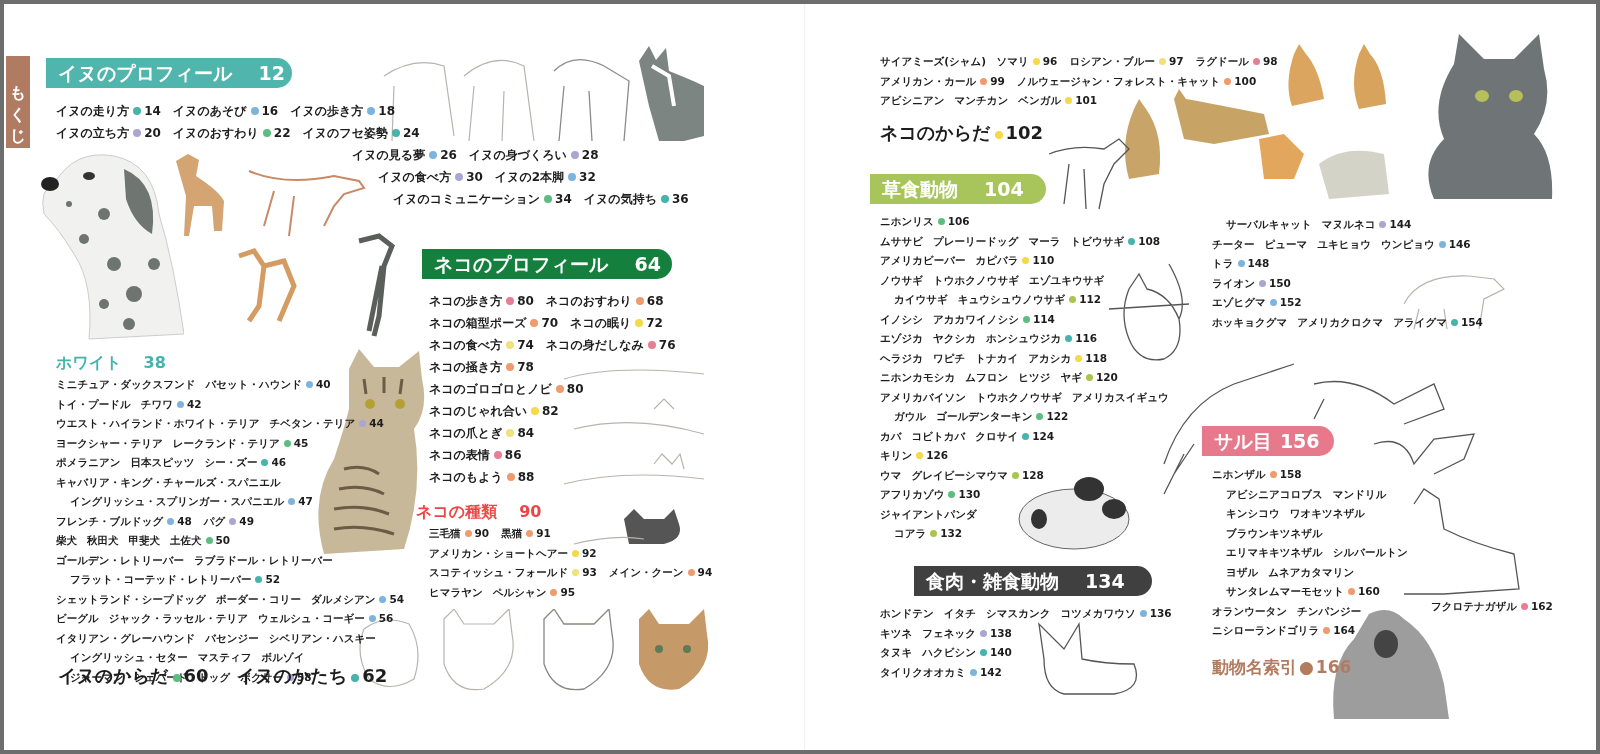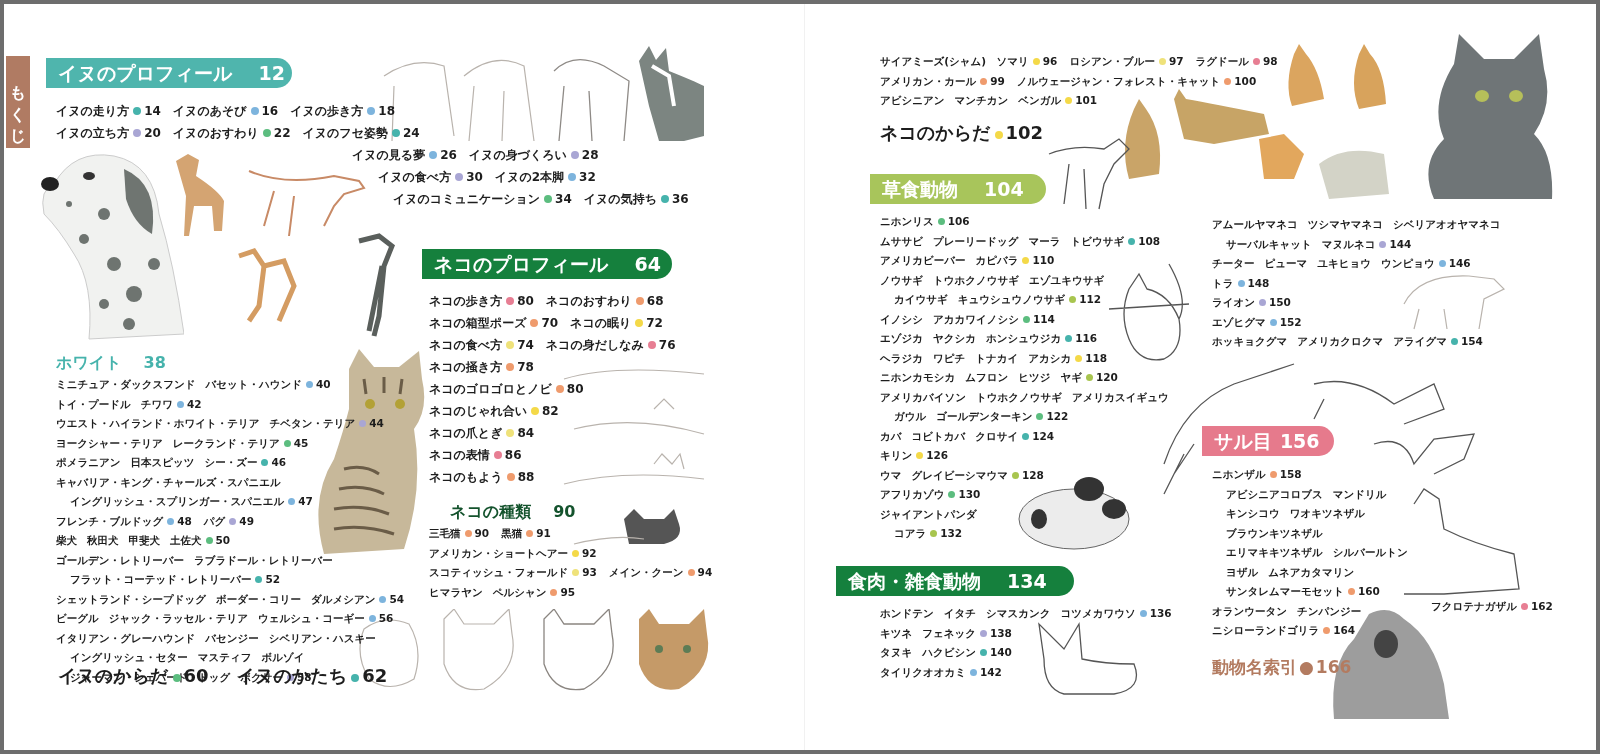--- a/index.html
+++ b/index.html
@@ -179,21 +179,21 @@
       <div class="row "><span class="entry"><span class="t">ネコの箱型ポーズ</span><span class="dot" style="background: rgb(239, 155, 109);"></span><span>70</span></span><span class="entry"><span class="t">ネコの眠り</span><span class="dot" style="background: rgb(244, 217, 72);"></span><span>72</span></span></div>
       <div class="row "><span class="entry"><span class="t">ネコの食べ方</span><span class="dot" style="background: rgb(239, 226, 122);"></span><span>74</span></span><span class="entry"><span class="t">ネコの身だしなみ</span><span class="dot" style="background: rgb(231, 126, 147);"></span><span>76</span></span></div>
       <div class="row "><span class="entry"><span class="t">ネコの掻き方</span><span class="dot" style="background: rgb(239, 155, 109);"></span><span>78</span></span></div>
       <div class="row "><span class="entry"><span class="t">ネコのゴロゴロとノビ</span><span class="dot" style="background: rgb(239, 155, 109);"></span><span>80</span></span></div>
       <div class="row "><span class="entry"><span class="t">ネコのじゃれ合い</span><span class="dot" style="background: rgb(244, 217, 72);"></span><span>82</span></span></div>
       <div class="row "><span class="entry"><span class="t">ネコの爪とぎ</span><span class="dot" style="background: rgb(239, 226, 122);"></span><span>84</span></span></div>
       <div class="row "><span class="entry"><span class="t">ネコの表情</span><span class="dot" style="background: rgb(231, 126, 147);"></span><span>86</span></span></div>
       <div class="row "><span class="entry"><span class="t">ネコのもよう</span><span class="dot" style="background: rgb(239, 155, 109);"></span><span>88</span></span></div>
     </div>
 
-  <div class="sub" style="left:446px;top:498px;color:#14532d;">
+  <div class="sub" style="left:412px;top:498px;color:#ef4444;">
     <span>ネコの種類</span><span class="num">90</span>
   </div>
   <div class="list" id="cat-breeds-list" style="left:425px;top:520px;">
       <div class="row small"><span class="entry"><span class="t">三毛猫</span><span class="dot" style="background: rgb(239, 155, 109);"></span><span>90</span></span><span class="entry"><span class="t">黒猫</span><span class="dot" style="background: rgb(239, 155, 109);"></span><span>91</span></span></div>
       <div class="row small"><span class="entry"><span class="t">アメリカン・ショートヘアー</span><span class="dot" style="background: rgb(244, 217, 72);"></span><span>92</span></span></div>
       <div class="row small"><span class="entry"><span class="t">スコティッシュ・フォールド</span><span class="dot" style="background: rgb(239, 226, 122);"></span><span>93</span></span><span class="entry"><span class="t">メイン・クーン</span><span class="dot" style="background: rgb(239, 155, 109);"></span><span>94</span></span></div>
       <div class="row small"><span class="g">ヒマラヤン</span><span class="entry"><span class="t">ペルシャン</span><span class="dot" style="background: rgb(239, 155, 109);"></span><span>95</span></span></div>
     </div>
 
   <div class="list" id="cat-breeds-cont-list" style="left:876px;top:48px;">
@@ -221,31 +221,30 @@
       <div class="row small"><span class="g">アメリカバイソン</span><span class="g">トウホクノウサギ</span><span class="entry"><span class="t">アメリカスイギュウ</span></span></div>
       <div class="row small indent"><span class="g">ガウル</span><span class="entry"><span class="t">ゴールデンターキン</span><span class="dot" style="background: rgb(92, 189, 127);"></span><span>122</span></span></div>
       <div class="row small"><span class="g">カバ</span><span class="g">コビトカバ</span><span class="entry"><span class="t">クロサイ</span><span class="dot" style="background: rgb(70, 179, 172);"></span><span>124</span></span></div>
       <div class="row small"><span class="entry"><span class="t">キリン</span><span class="dot" style="background: rgb(244, 217, 72);"></span><span>126</span></span></div>
       <div class="row small"><span class="g">ウマ</span><span class="entry"><span class="t">グレイビーシマウマ</span><span class="dot" style="background: rgb(168, 197, 79);"></span><span>128</span></span></div>
       <div class="row small"><span class="entry"><span class="t">アフリカゾウ</span><span class="dot" style="background: rgb(92, 189, 127);"></span><span>130</span></span></div>
       <div class="row small"><span class="entry"><span class="t">ジャイアントパンダ</span></span></div>
       <div class="row small indent"><span class="entry"><span class="t">コアラ</span><span class="dot" style="background: rgb(168, 197, 79);"></span><span>132</span></span></div>
     </div>
 
-  <div class="pill" style="left:832px;top:562px;width:238px;background:#15803d;">
+  <div class="pill" style="left:910px;top:562px;width:238px;background:#404040;">
     <span>食肉・雑食動物</span><span class="num">134</span>
   </div>
   <div class="list" id="carnivores-left-list" style="left:876px;top:600px;">
       <div class="row small"><span class="g">ホンドテン</span><span class="g">イタチ</span><span class="g">シマスカンク</span><span class="entry"><span class="t">コツメカワウソ</span><span class="dot" style="background: rgb(125, 180, 221);"></span><span>136</span></span></div>
       <div class="row small"><span class="g">キツネ</span><span class="entry"><span class="t">フェネック</span><span class="dot" style="background: rgb(169, 166, 212);"></span><span>138</span></span></div>
       <div class="row small"><span class="g">タヌキ</span><span class="entry"><span class="t">ハクビシン</span><span class="dot" style="background: rgb(70, 179, 172);"></span><span>140</span></span></div>
       <div class="row small"><span class="entry"><span class="t">タイリクオオカミ</span><span class="dot" style="background: rgb(125, 180, 221);"></span><span>142</span></span></div>
     </div>
   <div class="list" id="carnivores-right-list" style="left:1208px;top:211px;">
-      <div class="row small"><span class="g">アムールヤマネコ</span><span class="g">ツシマヤマネコ</span><span class="entry"><span class="t">シベリアオオヤマネコ</span></span></div>
       <div class="row small indent"><span class="g">サーバルキャット</span><span class="entry"><span class="t">マヌルネコ</span><span class="dot" style="background: rgb(169, 166, 212);"></span><span>144</span></span></div>
       <div class="row small"><span class="g">チーター</span><span class="g">ピューマ</span><span class="g">ユキヒョウ</span><span class="entry"><span class="t">ウンピョウ</span><span class="dot" style="background: rgb(125, 180, 221);"></span><span>146</span></span></div>
       <div class="row small"><span class="entry"><span class="t">トラ</span><span class="dot" style="background: rgb(125, 180, 221);"></span><span>148</span></span></div>
       <div class="row small"><span class="entry"><span class="t">ライオン</span><span class="dot" style="background: rgb(169, 166, 212);"></span><span>150</span></span></div>
       <div class="row small"><span class="entry"><span class="t">エゾヒグマ</span><span class="dot" style="background: rgb(125, 180, 221);"></span><span>152</span></span></div>
       <div class="row small"><span class="g">ホッキョクグマ</span><span class="g">アメリカクロクマ</span><span class="entry"><span class="t">アライグマ</span><span class="dot" style="background: rgb(70, 179, 172);"></span><span>154</span></span></div>
     </div>
 
   <div class="pill" style="left:1198px;top:422px;width:132px;background:#e67a8c;">
     <span>サル目</span><span style="margin-left:8px;">156</span>

